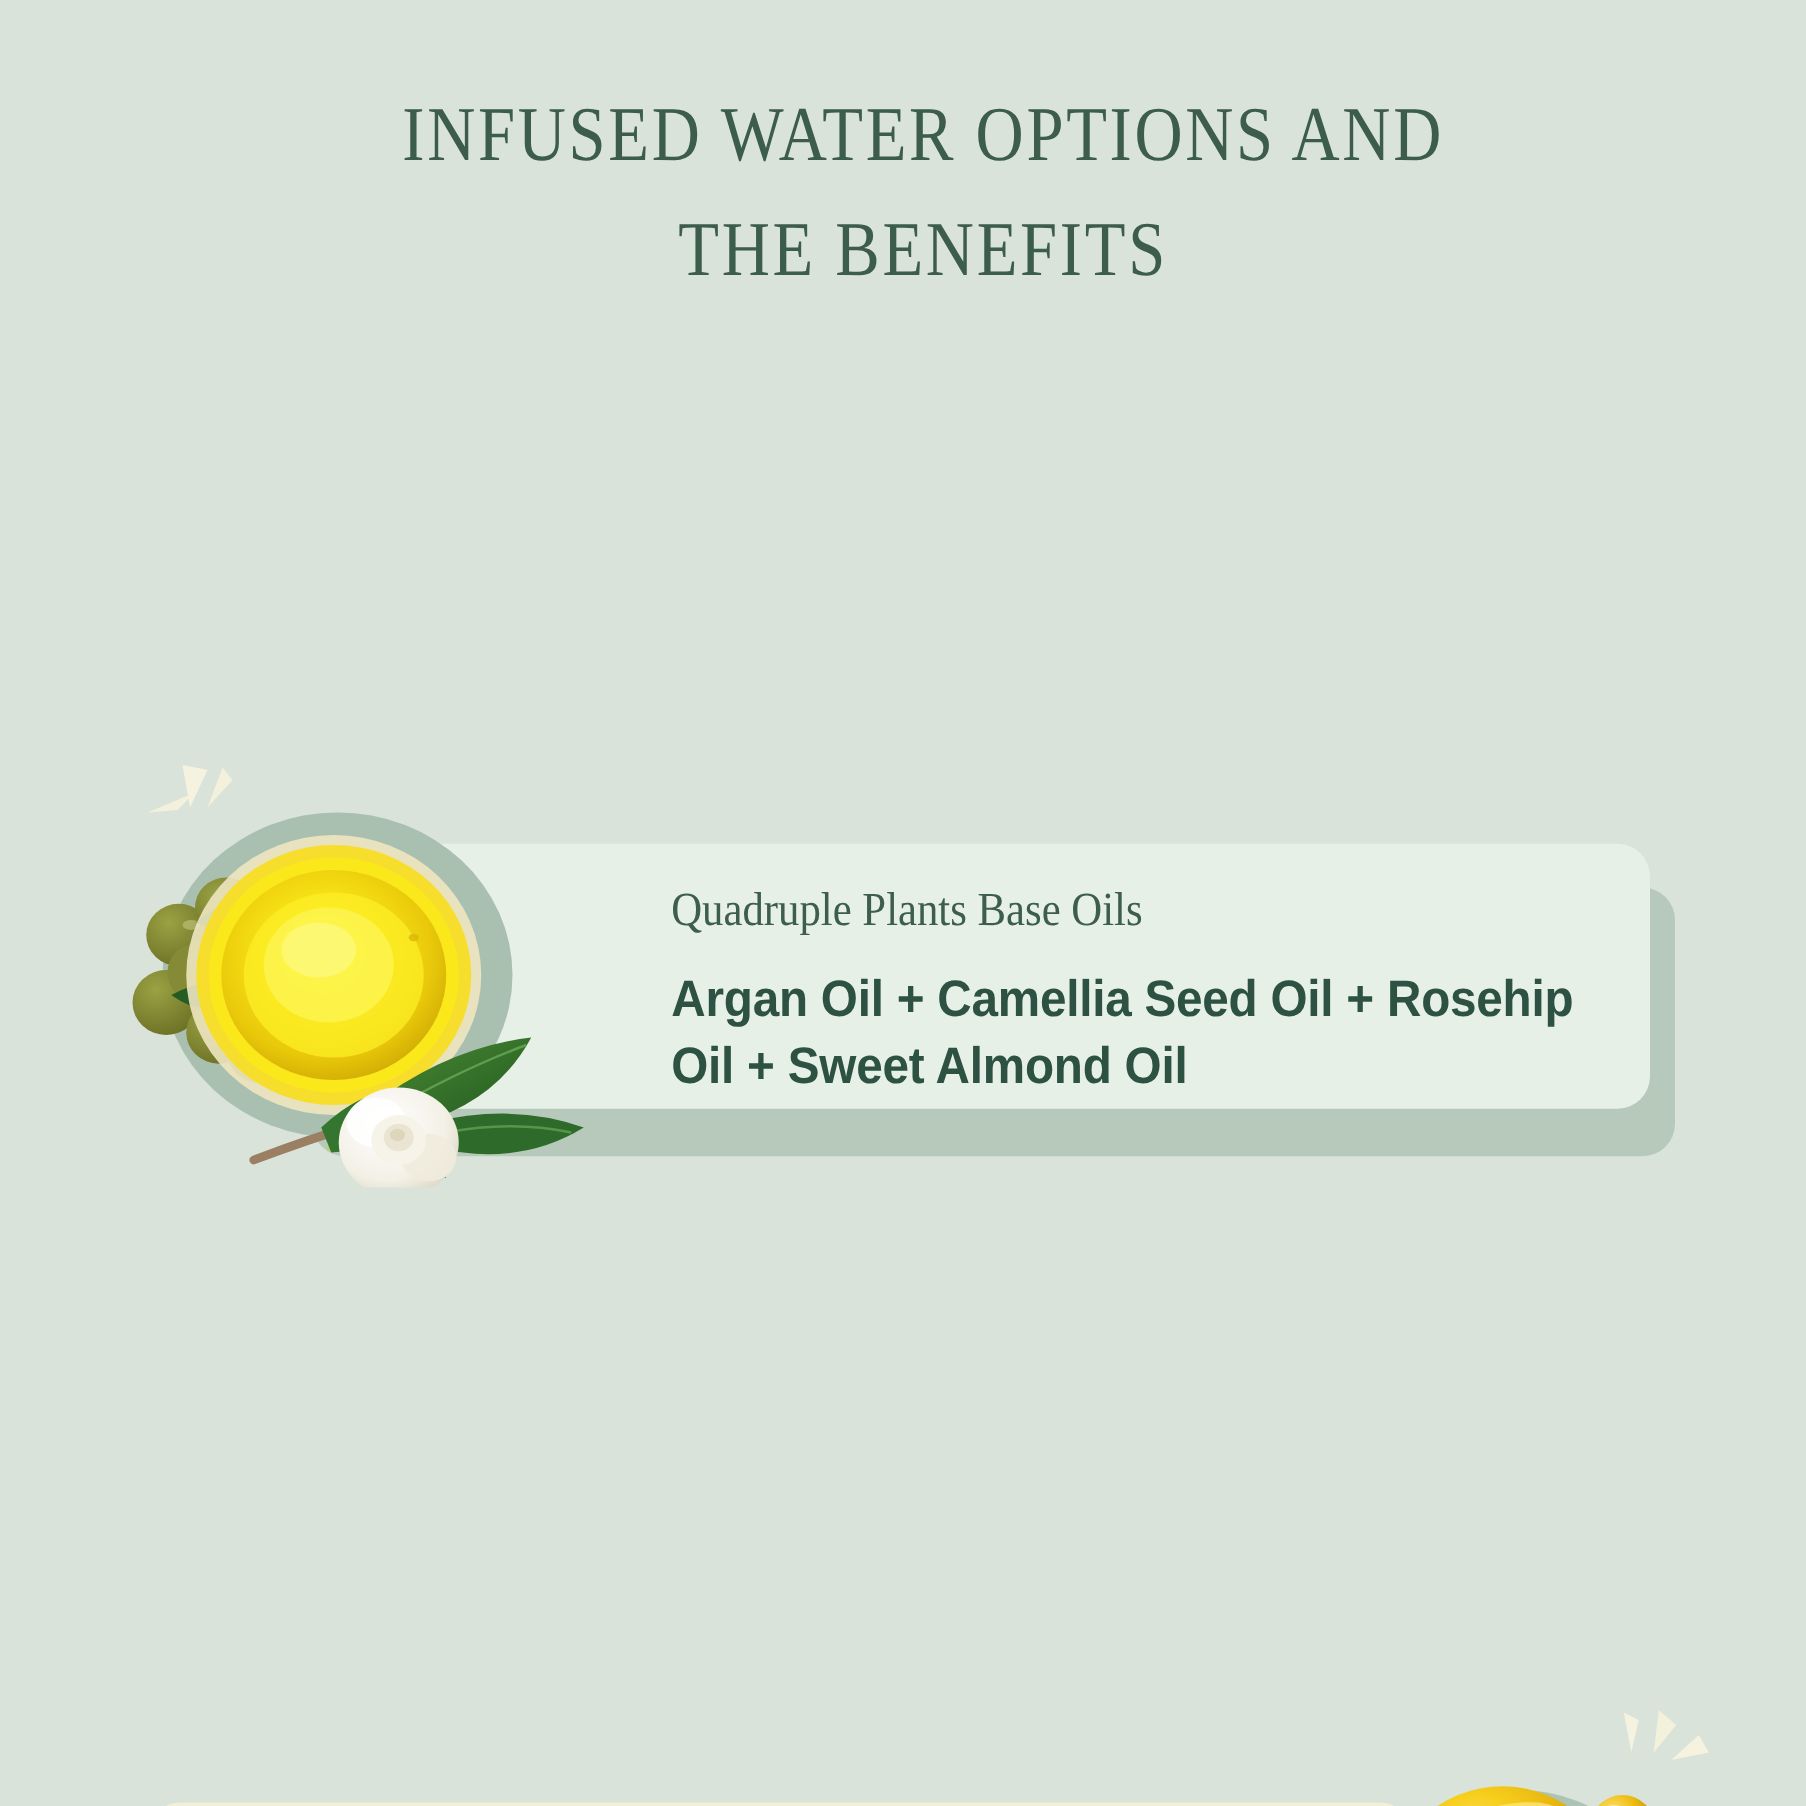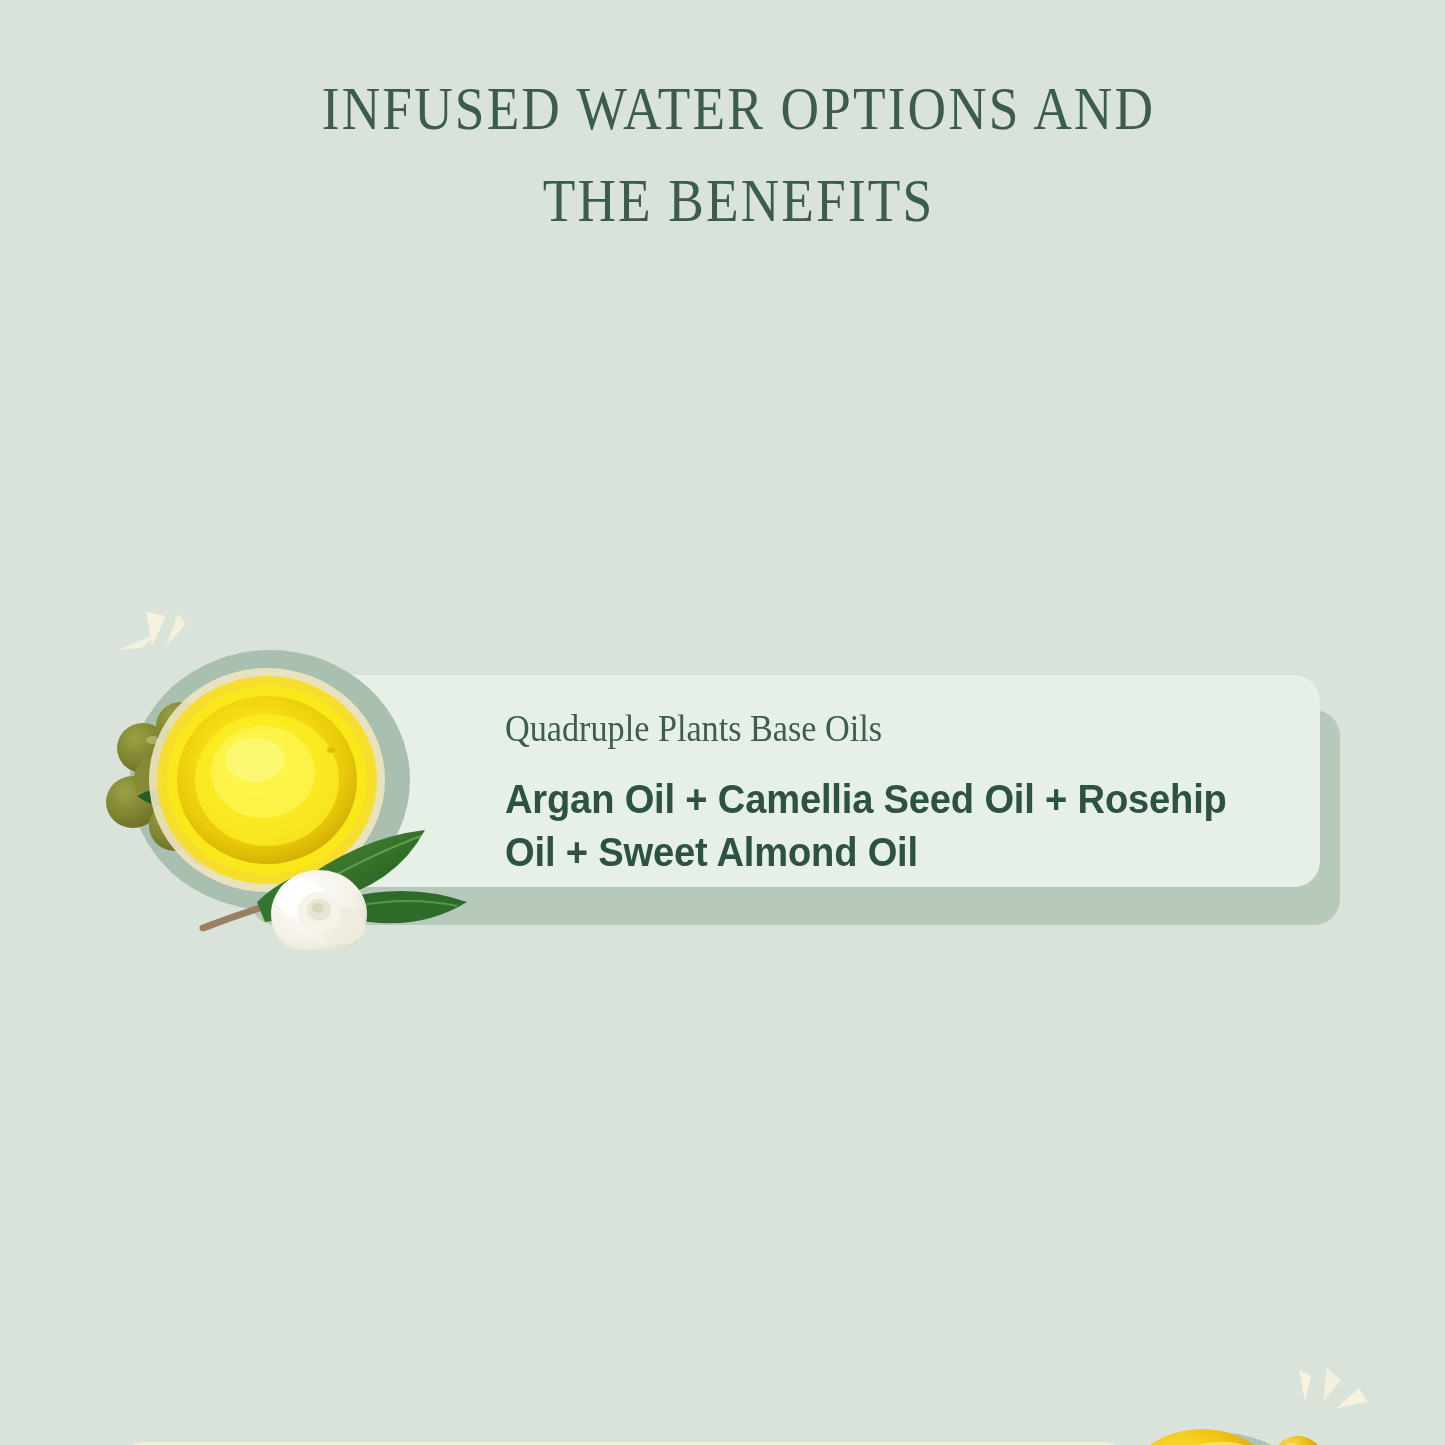--- a/index.html
+++ b/index.html
@@ -41,20 +41,21 @@
     border-radius: 26px;
     background: #b6c9bb;
   }
   .card-face {
     position: absolute;
     border-radius: 26px;
   }
   .card-text {
     position: absolute;
     z-index: 8;
+    margin-left: 32px;
   }
   .card-sub {
     font-family: "Liberation Serif", serif;
     color: #3d5d4d;
     font-size: 38px;
     line-height: 46px;
     transform: scaleX(0.9);
     transform-origin: left center;
     white-space: nowrap;
   }

